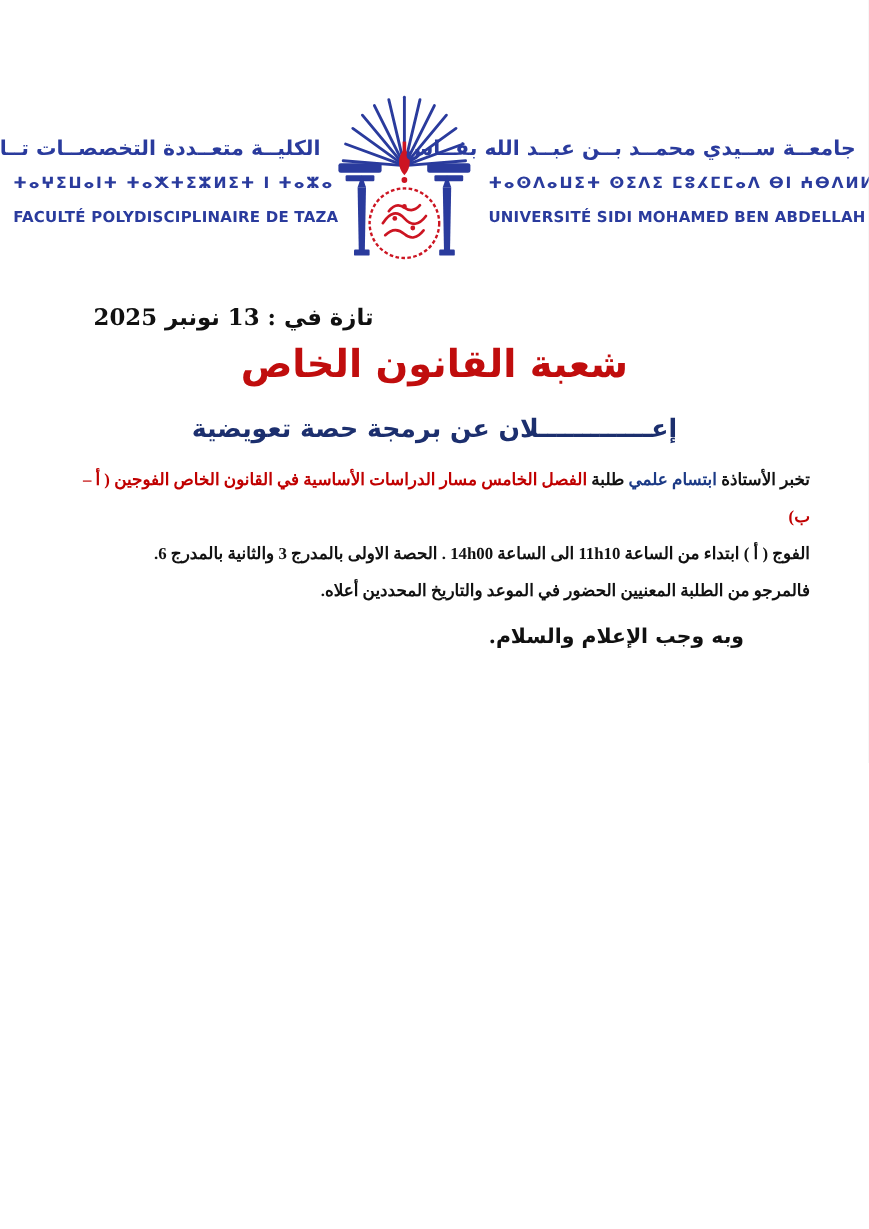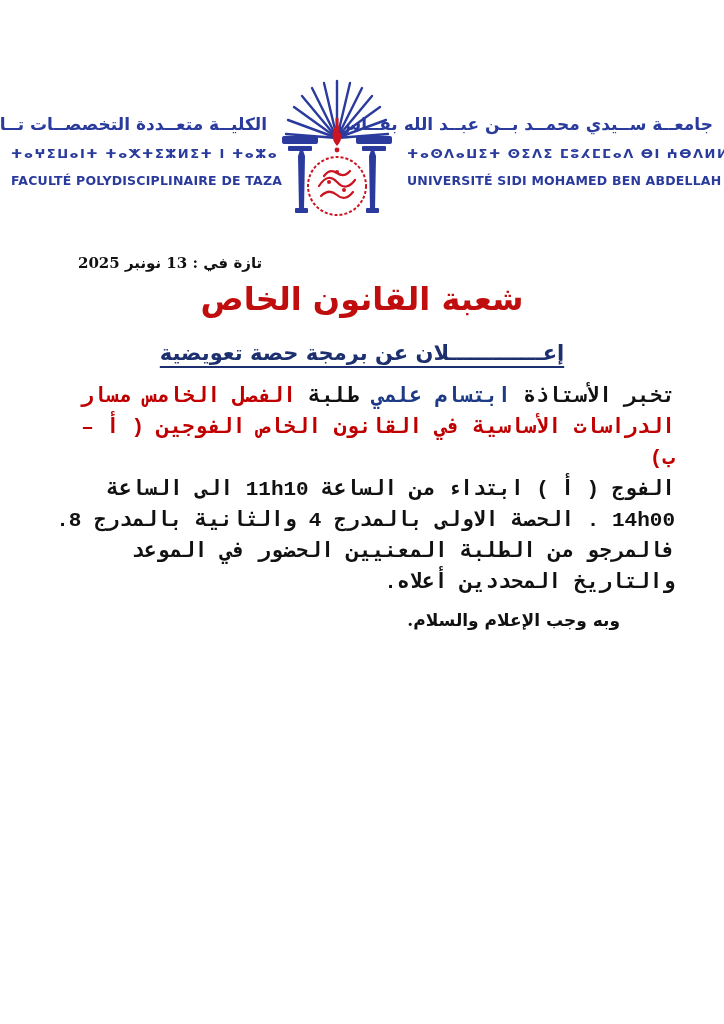--- a/index.html
+++ b/index.html
@@ -51,21 +51,21 @@
     font-size:12.5px;font-weight:bold;
     letter-spacing:0.2px;
     white-space:nowrap;
   }
   .logo-wrap{width:132px;display:flex;justify-content:center;}
   
   .date-line{
     direction:rtl;
     width:fit-content;
     margin:30px 0 0 78px;
-    font-size:15px;font-weight:bold;
+    font-size:19px;font-weight:bold;
     color:var(--ink);
     font-family:"DejaVu Serif","DejaVu Sans",serif;
   }
   
   .dept-title{
     direction:rtl;
     text-align:center;
     margin-top:8px;
     color:var(--red);
     font-size:32px;
@@ -75,34 +75,33 @@
   .announce-title{
     direction:rtl;
     text-align:center;
     margin-top:22px;
     font-size:21px;
     font-weight:bold;
     color:var(--navy);
     font-family:"DejaVu Serif","DejaVu Sans",serif;
   }
   .announce-title span{
-    text-decoration:underline;
     text-decoration-thickness:1.5px;
     text-underline-offset:6px;
   }
   
   .body-text{
     direction:rtl;
     margin:16px 49px 0 49px;
     text-align:right;
-    font-size:21px;
+    font-size:14px;
     line-height:31px;
     font-weight:bold;
     color:var(--ink);
-    font-family:Liberation Mono, monospace;
+    font-family:Liberation Serif, serif;
   }
   .body-text p{margin:0;}
   .body-text .red{color:var(--body-red);}
   .body-text .blue{color:var(--name-blue);}
   .closing-line{
     direction:rtl;
     text-align:right;
     margin:12px 104px 0 12px;
     font-size:17px;
     font-weight:bold;
@@ -195,19 +194,19 @@
   <div class="date-line">تازة في : 13  نونبر  2025</div>
 
   <div class="dept-title">شعبة القانون الخاص</div>
 
   <div class="announce-title">
     <span>إعـــــــــــــلان عن برمجة حصة تعويضية</span>
   </div>
 
   <div class="body-text">
     <p><span>تخبر الأستاذة </span><span class="blue">ابتسام علمي</span><span> طلبة </span><span class="red">الفصل الخامس مسار الدراسات الأساسية في القانون الخاص  الفوجين ( أ – ب)</span></p>
-    <p><span>الفوج ( أ ) ابتداء من الساعة  11h10 الى الساعة  14h00 . الحصة الاولى بالمدرج 4 والثانية بالمدرج 8.</span></p>
+    <p><span>الفوج ( أ ) ابتداء من الساعة  11h10 الى الساعة  14h00 . الحصة الاولى بالمدرج 3 والثانية بالمدرج 6.</span></p>
     <p><span>فالمرجو من الطلبة المعنيين الحضور في الموعد والتاريخ المحددين  أعلاه.</span></p>
   </div>
 
   <div class="closing-line">وبه وجب الإعلام والسلام.</div>
 
 </div>
 
 </body></html>

